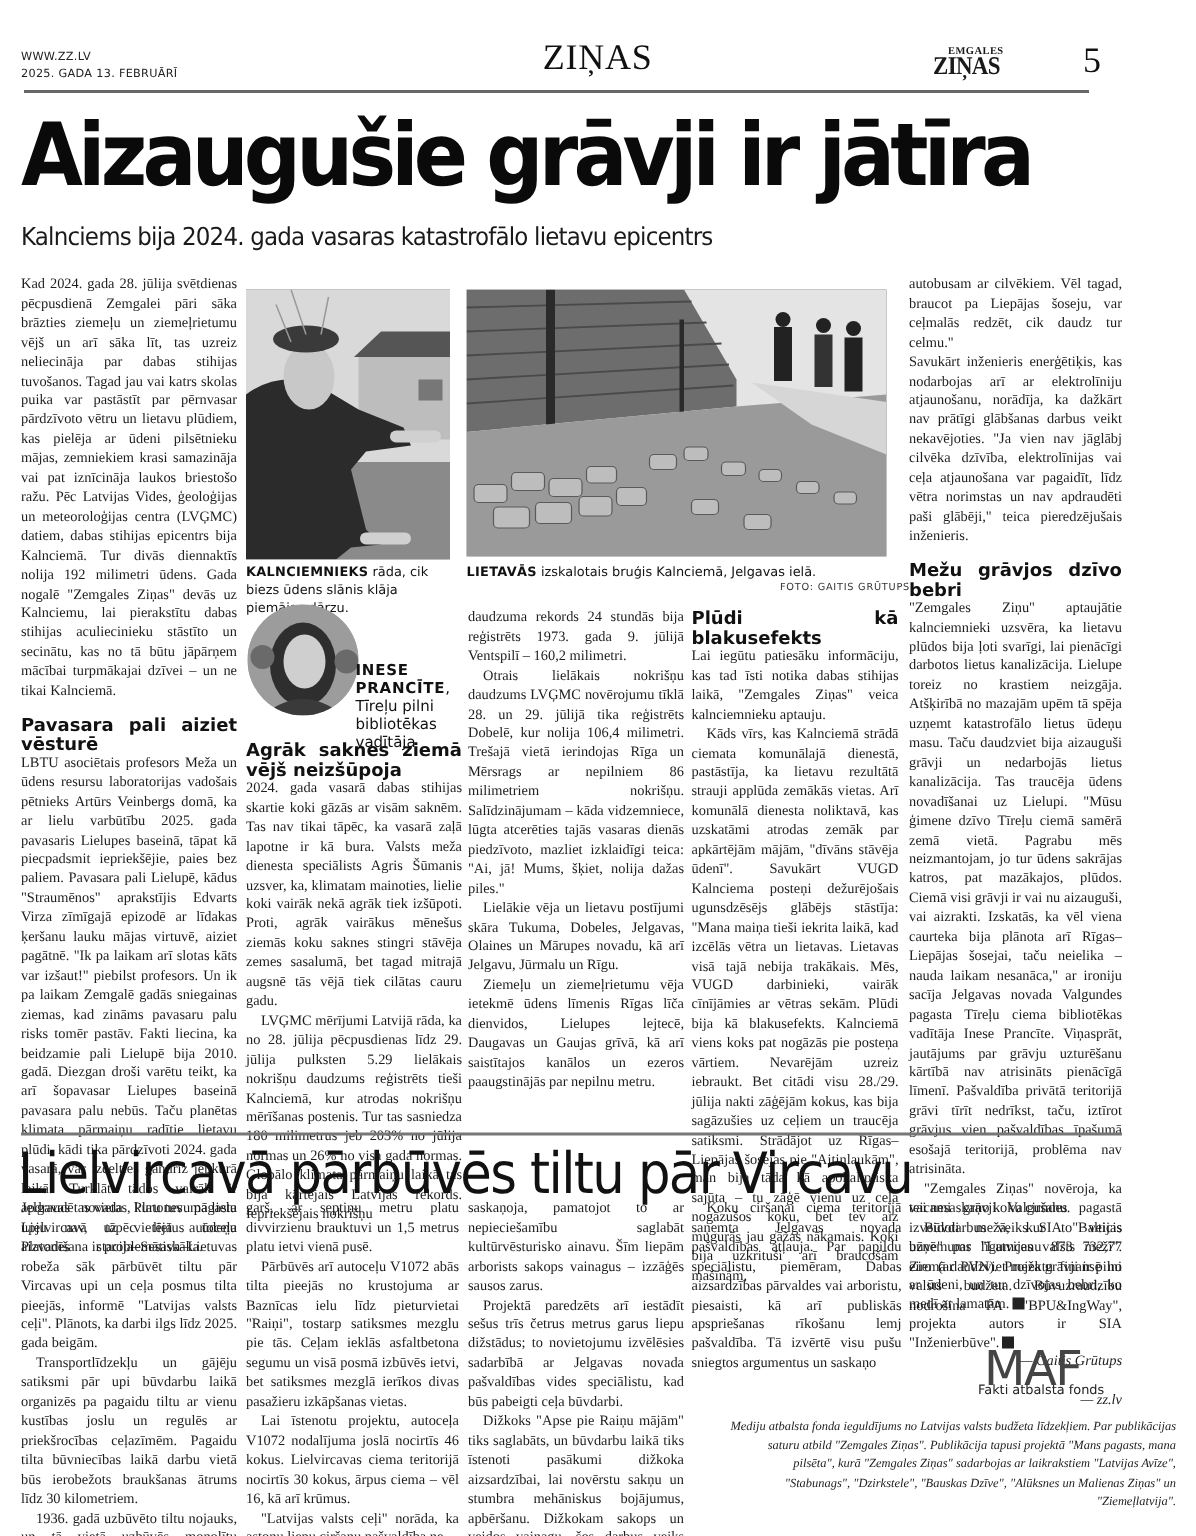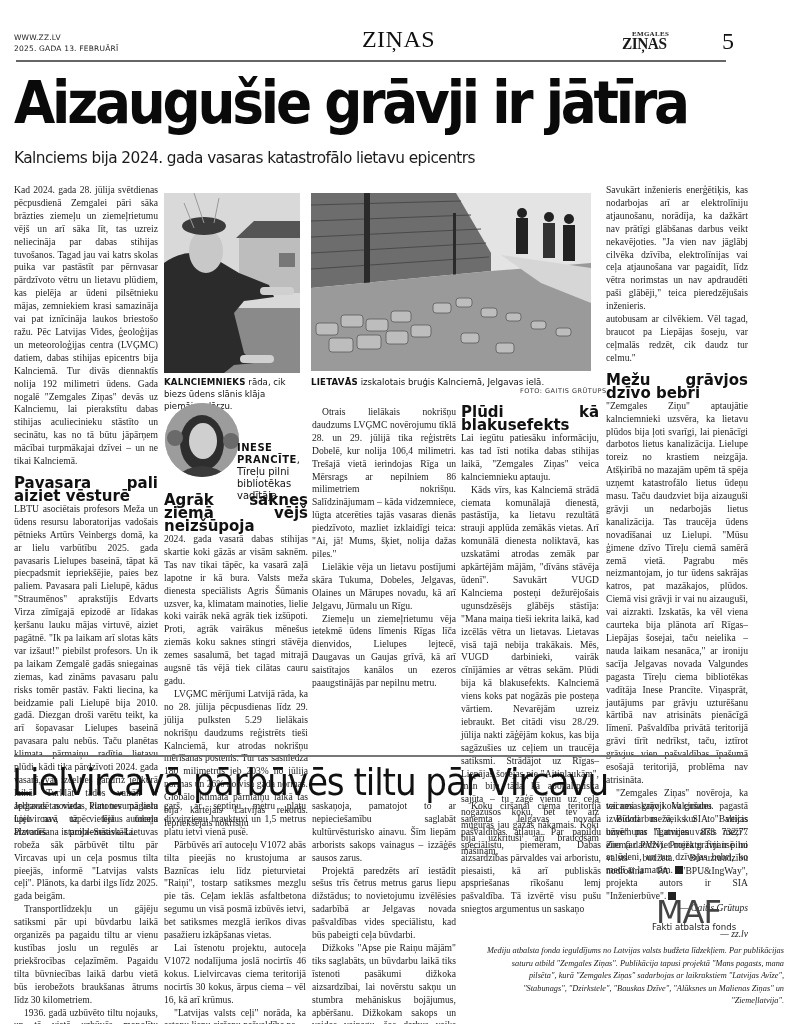--- a/index.html
+++ b/index.html
@@ -11,21 +11,21 @@
   .logo { left: 622px; top: 30px; width: 68px; height: 24px; }
   .logo .top { font-family: "Liberation Serif", serif; font-size: 7px; font-weight: bold; position: absolute; left: 10px; top: 0; letter-spacing: 0.3px; }
   .logo .bot { font-family: "Liberation Serif", serif; font-size: 17px; font-weight: bold; position: absolute; left: 0; top: 4px; letter-spacing: -0.5px; transform: scaleX(0.9); transform-origin: left; }
   .pagenum { left: 722px; top: 28px; font-family: "Liberation Serif", serif; font-size: 24px; color: #111; }
   .hrule { position: absolute; background: #777; height: 1.5px; }
   .headline { left: 14px; top: 64px; font-family: "DejaVu Sans", sans-serif; font-weight: bold; font-size: 58px; letter-spacing: -3.5px; line-height: 78px; color: #0a0a0a; transform: scaleX(0.92); transform-origin: left; white-space: nowrap; }
   .subhead { left: 14px; top: 148px; font-family: "DejaVu Sans", sans-serif; font-size: 16.5px; color: #1a1a1a; letter-spacing: -0.6px; white-space: nowrap; transform: scaleX(0.93); transform-origin: left; }
   .col { position: absolute; font-size: 9.6px; line-height: 12.9px; text-align: justify; hyphens: auto; color: #1d1d1d; }
   .col p { text-indent: 10px; }
   .col p.first { text-indent: 0; }
-  .subt { font-family: "DejaVu Sans", sans-serif; font-weight: bold; font-size: 15px; line-height: 13px; color: #111; margin-top: 9px; text-indent: 0 !important; }
+  .subt { font-family: "DejaVu Sans", sans-serif; font-weight: bold; font-size: 12px; line-height: 13px; color: #111; margin-top: 9px; text-indent: 0 !important; }
   .photo { position: absolute; overflow: hidden; background: #888; }
   .caption { position: absolute; font-family: "DejaVu Sans", sans-serif; font-size: 8.6px; line-height: 12px; color: #111; }
   .caption b { font-weight: bold; letter-spacing: 0.2px; }
   .credit { position: absolute; font-family: "DejaVu Sans", sans-serif; font-size: 6.5px; letter-spacing: 0.5px; color: #333; }
   .portrait { position: absolute; left: 165px; top: 403px; width: 74px; height: 74px; border-radius: 50%; overflow: hidden; background: #aaa; }
   .quote-name { position: absolute; left: 237px; top: 418px; font-family: "DejaVu Sans", sans-serif; font-size: 10px; line-height: 12px; color: #111; margin-top: 24px; }
   .quote-name .nm { font-weight: bold; letter-spacing: 0.5px; }
   .headline2 { left: 12px; top: 760px; font-family: "DejaVu Sans", sans-serif; font-size: 38px; font-weight: normal; letter-spacing: -1.2px; color: #111; white-space: nowrap; transform: scaleX(0.9); transform-origin: left; }
   .signature { text-align: right; font-style: italic; margin-top: 25px; }
   .endmark { display: inline-block; width: 8px; height: 8px; background: #222; vertical-align: -1px; margin-left: 2px; }
@@ -142,34 +142,35 @@
   <div>vadītāja</div>
 </div>
 
 <div class="col" style="left:164px; top:482px; width:144px;">
   <p class="subt" style="margin-top:12px">Agrāk saknes ziemā vējš neizšūpoja</p>
   <p class="first">2024. gada vasarā dabas stihijas skartie koki gāzās ar visām saknēm. Tas nav tikai tāpēc, ka vasarā zaļā lapotne ir kā bura. Valsts meža dienesta speciālists Agris Šūmanis uzsver, ka, klimatam mainoties, lielie koki vairāk nekā agrāk tiek izšūpoti. Proti, agrāk vairākus mēnešus ziemās koku saknes stingri stāvēja zemes sasalumā, bet tagad mitrajā augsnē tās vējā tiek cilātas cauru gadu.</p>
   <p>LVĢMC mērījumi Latvijā rāda, ka no 28. jūlija pēcpusdienas līdz 29. jūlija pulksten 5.29 lielākais nokrišņu daudzums reģistrēts tieši Kalnciemā, kur atrodas nokrišņu mērīšanas postenis. Tur tas sasniedza 180 milimetrus jeb 203% no jūlija normas un 26% no visa gada normas. Globālo klimata pārmaiņu laikā tas bija kārtējais Latvijas rekords. Iepriekšējais nokrišņu</p>
 </div>
 
 <div class="col" style="left:312px; top:406px; width:144px;">
+  <p class="first">daudzuma rekords 24 stundās bija reģistrēts 1973. gada 9. jūlijā Ventspilī – 160,2 milimetri.</p>
   <p>Otrais lielākais nokrišņu daudzums LVĢMC novērojumu tīklā 28. un 29. jūlijā tika reģistrēts Dobelē, kur nolija 106,4 milimetri. Trešajā vietā ierindojas Rīga un Mērsrags ar nepilniem 86 milimetriem nokrišņu. Salīdzinājumam – kāda vidzemniece, lūgta atcerēties tajās vasaras dienās piedzīvoto, mazliet izklaidīgi teica: "Ai, jā! Mums, šķiet, nolija dažas piles."</p>
   <p>Lielākie vēja un lietavu postījumi skāra Tukuma, Dobeles, Jelgavas, Olaines un Mārupes novadu, kā arī Jelgavu, Jūrmalu un Rīgu.</p>
   <p>Ziemeļu un ziemeļrietumu vēja ietekmē ūdens līmenis Rīgas līča dienvidos, Lielupes lejtecē, Daugavas un Gaujas grīvā, kā arī saistītajos kanālos un ezeros paaugstinājās par nepilnu metru.</p>
 </div>
 
 <div class="col" style="left:461px; top:406px; width:138px;">
   <p class="subt" style="margin-top:0">Plūdi kā blakusefekts</p>
   <p class="first">Lai iegūtu patiesāku informāciju, kas tad īsti notika dabas stihijas laikā, "Zemgales Ziņas" veica kalnciemnieku aptauju.</p>
   <p>Kāds vīrs, kas Kalnciemā strādā ciemata komunālajā dienestā, pastāstīja, ka lietavu rezultātā strauji applūda zemākās vietas. Arī komunālā dienesta noliktavā, kas uzskatāmi atrodas zemāk par apkārtējām mājām, "dīvāns stāvēja ūdenī". Savukārt VUGD Kalnciema posteņi dežurējošais ugunsdzēsējs glābējs stāstīja: "Mana maiņa tieši iekrita laikā, kad izcēlās vētra un lietavas. Lietavas visā tajā nebija trakākais. Mēs, VUGD darbinieki, vairāk cīnījāmies ar vētras sekām. Plūdi bija kā blakusefekts. Kalnciemā viens koks pat nogāzās pie posteņa vārtiem. Nevarējām uzreiz iebraukt. Bet citādi visu 28./29. jūlija nakti zāģējām kokus, kas bija sagāzušies uz ceļiem un traucēja satiksmi. Strādājot uz Rīgas–Liepājas šosejas pie "Aitiņlaukām", man bija tāda kā apokaliptiska sajūta – tu zāģē vienu uz ceļa nogāzušos koku, bet tev aiz mugurās jau gāžas nākamais. Koki bija uzkrituši arī braucošām mašīnām,</p>
 </div>
 
 <div class="col" style="left:606px; top:184px; width:142px;">
+  <p class="first">autobusam ar cilvēkiem. Vēl tagad, braucot pa Liepājas šoseju, var ceļmalās redzēt, cik daudz tur celmu."</p>
   <p class="first">Savukārt inženieris enerģētiķis, kas nodarbojas arī ar elektrolīniju atjaunošanu, norādīja, ka dažkārt nav prātīgi glābšanas darbus veikt nekavējoties. "Ja vien nav jāglābj cilvēka dzīvība, elektrolīnijas vai ceļa atjaunošana var pagaidīt, līdz vētra norimstas un nav apdraudēti paši glābēji," teica pieredzējušais inženieris.</p>
-  <p class="first">autobusam ar cilvēkiem. Vēl tagad, braucot pa Liepājas šoseju, var ceļmalās redzēt, cik daudz tur celmu."</p>
   <p class="subt">Mežu grāvjos dzīvo bebri</p>
   <p class="first">"Zemgales Ziņu" aptaujātie kalnciemnieki uzsvēra, ka lietavu plūdos bija ļoti svarīgi, lai pienācīgi darbotos lietus kanalizācija. Lielupe toreiz no krastiem neizgāja. Atšķirībā no mazajām upēm tā spēja uzņemt katastrofālo lietus ūdeņu masu. Taču daudzviet bija aizauguši grāvji un nedarbojās lietus kanalizācija. Tas traucēja ūdens novadīšanai uz Lielupi. "Mūsu ģimene dzīvo Tīreļu ciemā samērā zemā vietā. Pagrabu mēs neizmantojam, jo tur ūdens sakrājas katros, pat mazākajos, plūdos. Ciemā visi grāvji ir vai nu aizauguši, vai aizrakti. Izskatās, ka vēl viena caurteka bija plānota arī Rīgas–Liepājas šosejai, taču neielika – nauda laikam nesanāca," ar ironiju sacīja Jelgavas novada Valgundes pagasta Tīreļu ciema bibliotēkas vadītāja Inese Prancīte. Viņasprāt, jautājums par grāvju uzturēšanu kārtībā nav atrisināts pienācīgā līmenī. Pašvaldība privātā teritorijā grāvi tīrīt nedrīkst, taču, iztīrot grāvjus vien pašvaldības īpašumā esošajā teritorijā, problēma nav atrisināta.</p>
   <p><span>"Zemgales Ziņas" novēroja, ka teicami grāvji Valgundes pagastā izveidoti mežā, kur to veicis uzņēmums "Latvijas valsts meži". Ziemā daudzviet meža grāvji ir pilni ar ūdeni, un tur dzīvojas bebri, ko medī ar lamatām.</span><span class="endmark"></span></p>
   <p class="signature">— Gaitis Grūtups</p>
 </div>
 
 <div class="hrule" style="left:14px; top:755px; width:734px;"></div>
 
 <div class="abs headline2">Lielvircavā pārbūvēs tiltu pār Vircavu</div>
 

